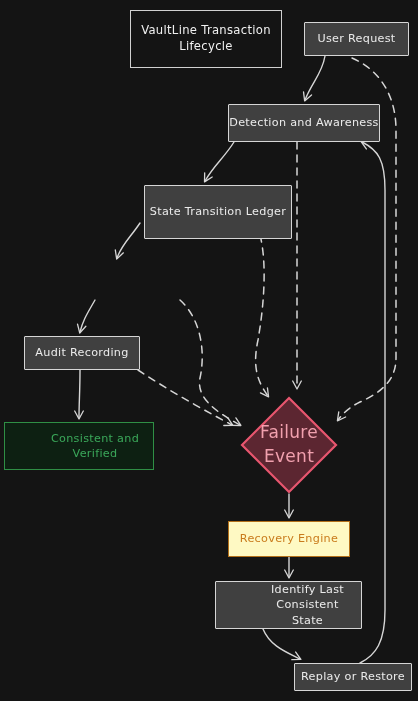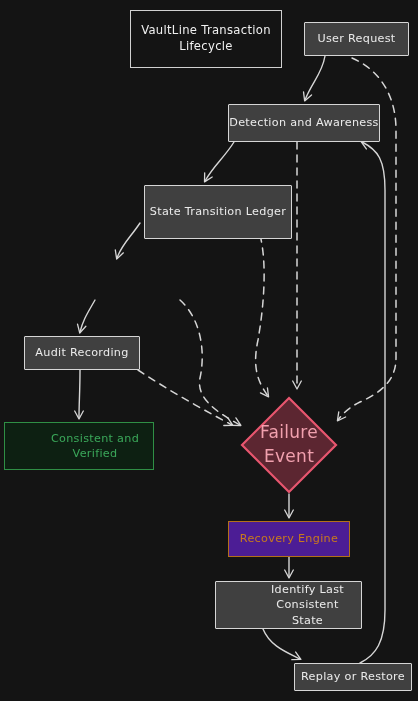--- a/index.html
+++ b/index.html
@@ -47,21 +47,21 @@
     font-size: 11.6px;
   }
   .node-success {
     border: 1.5px solid #2f8f45;
     background: #0d2012;
     color: #3ba85a;
     font-size: 11.2px;
   }
   .node-warn {
     border: 1.6px solid #b3701a;
-    background: #4c1d95;
+    background: #fef9c3;
     color: #c97b1c;
     font-size: 11.2px;
   }
   .diamond-wrap {
     position: absolute;
   }
   .diamond-wrap svg {
     position: absolute;
     left: 0;
     top: 0;

